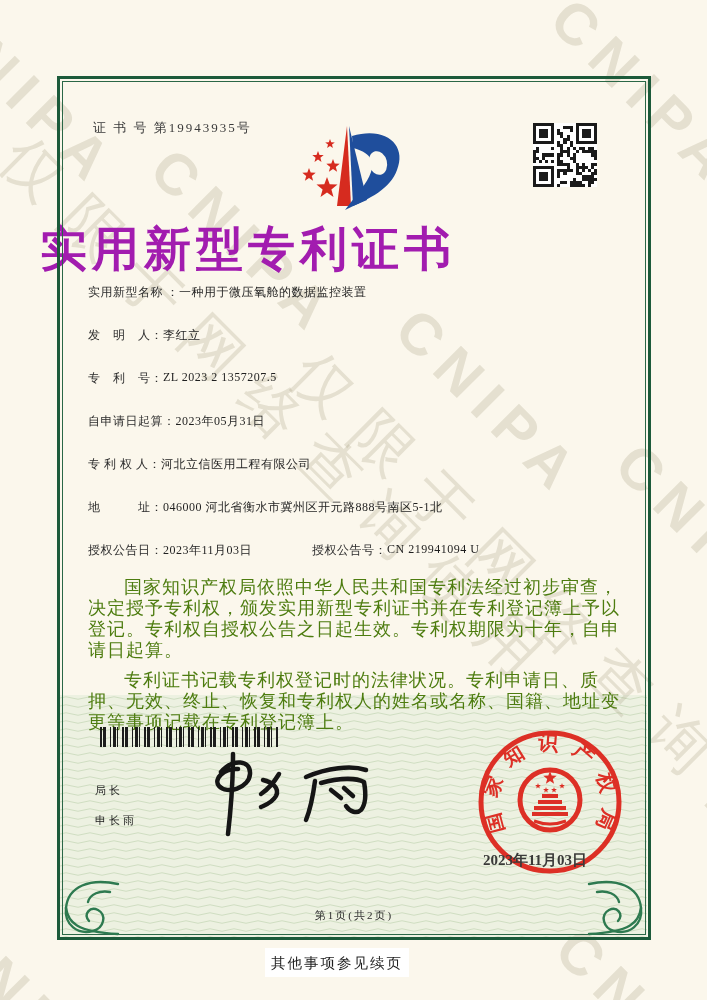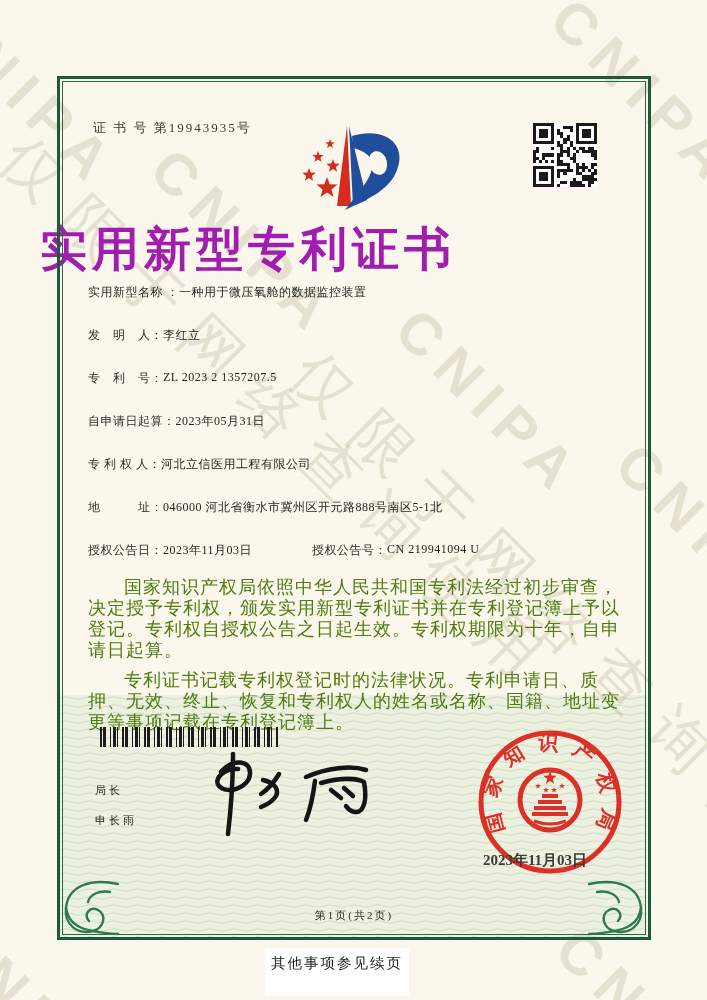--- a/index.html
+++ b/index.html
@@ -48,21 +48,21 @@
       #1c1c1c 0 2px, transparent 2px 3px, #1c1c1c 3px 6px, transparent 6px 10px,
       #1c1c1c 10px 11px, transparent 11px 13px, #1c1c1c 13px 16px, transparent 16px 17px,
       #1c1c1c 17px 18px, transparent 18px 22px);}
   .director{position:absolute; left:95px; z-index:2; font-size:11px; letter-spacing:3px;
             font-family:"Liberation Sans","DejaVu Sans",sans-serif; color:#1a1a1a;}
   .sig{position:absolute; left:193px; top:748px; z-index:2;}
   .seal{position:absolute; left:478px; top:726px; z-index:3; opacity:0.94;}
   
   .page-note{position:absolute; left:57px; top:908px; width:594px; text-align:center;
              z-index:2; font-size:11px; letter-spacing:2px; color:#2b2b2b;}
-  .cont-note{position:absolute; left:265px; top:948px; width:144px; height:48px; z-index:2;
+  .cont-note{position:absolute; left:265px; top:948px; width:144px; height:29px; z-index:2;
              background:#ffffff; text-align:center; line-height:30px; font-size:14.5px;
              letter-spacing:2px; color:#1f1f1f;}
 </style>
 </head>
 <body>
 
 <div class="page">
 
   <div class="band">
     <svg width="587" height="243" viewBox="0 0 587 243">

